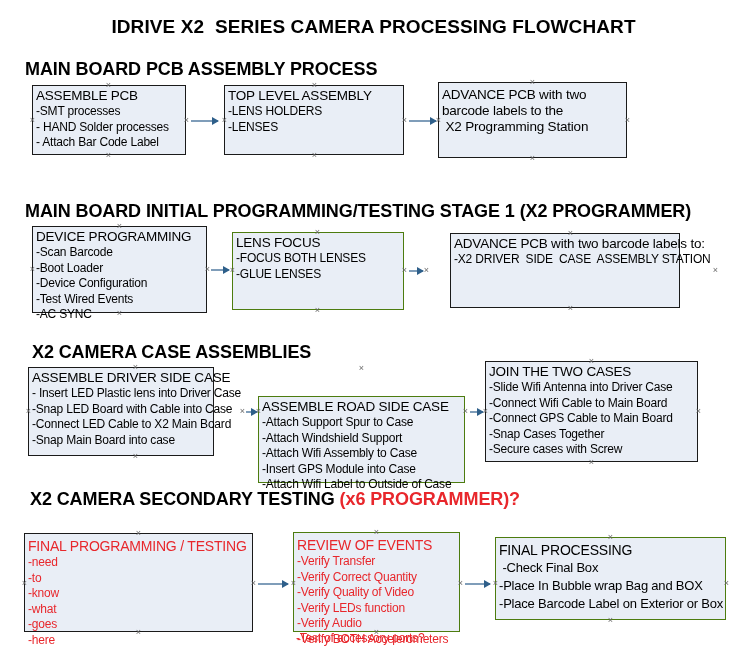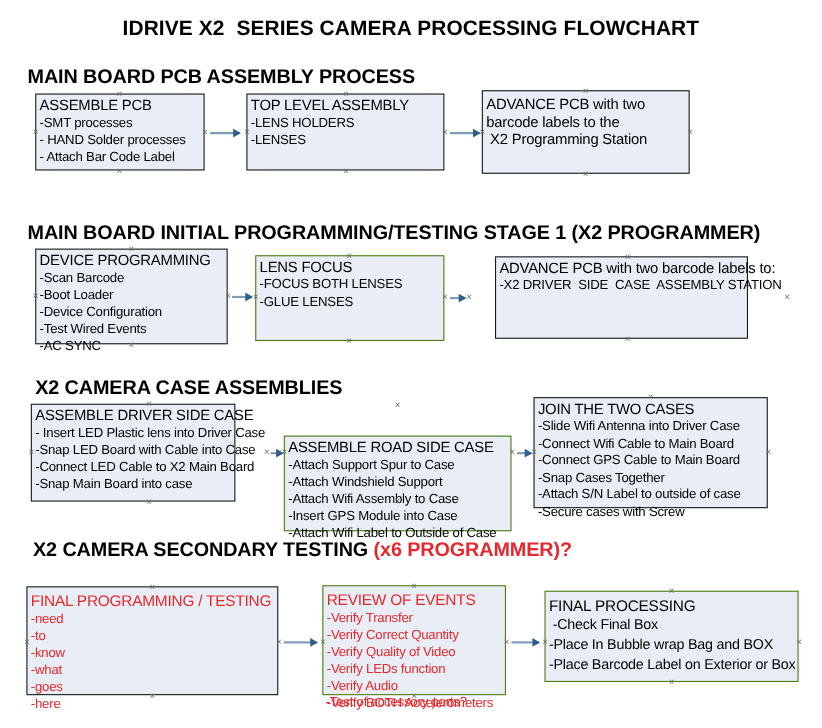--- a/index.html
+++ b/index.html
@@ -251,21 +251,20 @@
 
   <div class="connector" style="left:470px; top:411px; width:13px;"></div>
 
   <div class="node dark-border" style="left:485px; top:361px; width:213px; height:101px;">
     <div class="node-inner">
       <div class="node-title">JOIN THE TWO CASES</div>
       <div class="node-line">-Slide Wifi Antenna into Driver Case</div>
       <div class="node-line">-Connect Wifi Cable to Main Board</div>
       <div class="node-line">-Connect GPS Cable to Main Board</div>
       <div class="node-line">-Snap Cases Together</div>
-      <div class="node-line">-Attach S/N Label to outside of case</div>
       <div class="node-line">-Secure cases with Screw</div>
     </div>
   </div>
   <div class="handle" style="left:588px; top:358px;"></div>
   <div class="handle" style="left:588px; top:459px;"></div>
   <div class="handle" style="left:482px; top:408px;"></div>
   <div class="handle" style="left:695px; top:408px;"></div>
 
   <div class="section-head" style="left:30px; top:489px;"><span>X2 CAMERA SECONDARY TESTING </span><span class="accent">(x6 PROGRAMMER)?</span></div>
 

